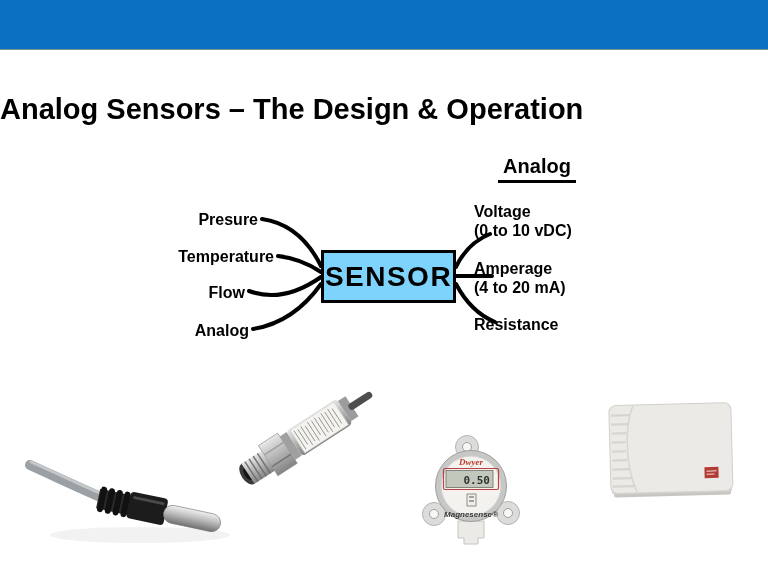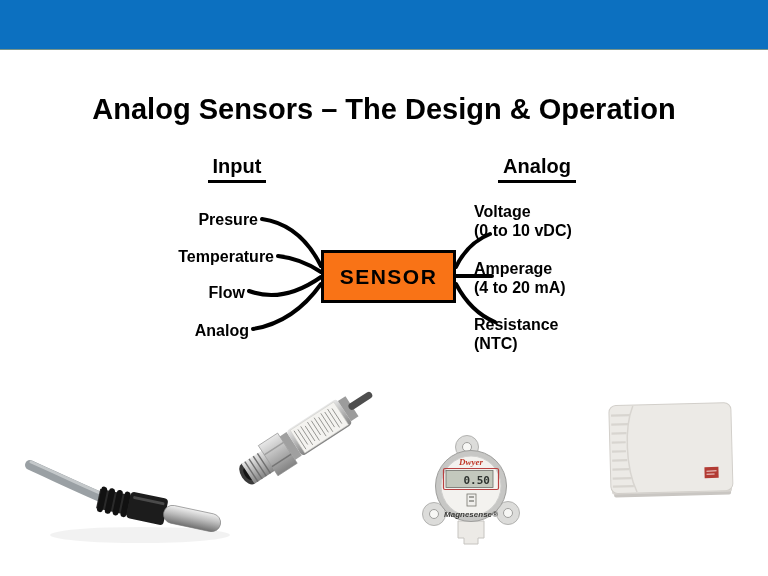--- a/index.html
+++ b/index.html
@@ -6,80 +6,76 @@
   .slide {
     position:relative; width:768px; height:576px; overflow:hidden;
     background:#ffffff; font-family:"Liberation Sans", sans-serif; color:#000;
   }
   .top-bar {
     position:absolute; left:0; top:0; width:768px; height:49px;
     background:#0c70c0; border-bottom:1px solid #77948b;
   }
   .title {
     position:absolute; left:0; top:93px; width:768px; margin:0;
-    text-align:center; font-size:29px; font-weight:bold; letter-spacing:0;
+    font-size:29px; font-weight:bold; letter-spacing:0;
   }
   .heading { position:absolute; font-size:20px; font-weight:bold; text-align:center; }
   .heading span { display:inline-block; border-bottom:3px solid #000; padding:0 5px 2px; }
   .input-heading  { left:196px; top:155px; width:82px; }
   .output-heading { left:496px; top:155px; width:82px; }
 
   .in-label { position:absolute; font-size:16px; font-weight:bold; white-space:nowrap; }
   .in-presure     { right:510px; top:211px; }
   .in-temperature { right:494px; top:248px; }
   .in-flow        { right:523px; top:284px;padding-left:19px; }
   .in-level       { right:519px; top:322px; }
 
   .out-label { position:absolute; left:474px; width:131px; text-align:left;
                font-size:16px; font-weight:bold; line-height:19px; }
   .out-voltage    { top:202px; }
   .out-amperage   { top:259px; }
   .out-resistance { top:315px; }
 
   .sensor-box {
     position:absolute; left:321px; top:250px; width:129px; height:47px;
-    background:#f97316; border:3px solid #000;
+    background:#7dd3fc; border:3px solid #000;
     display:flex; align-items:center; justify-content:center;
-    font-size:21px; font-weight:bold; letter-spacing:1.5px; color:#000;
+    font-size:28px; font-weight:bold; letter-spacing:1.5px; color:#000;
   }
   svg.overlay { position:absolute; left:0; top:0; pointer-events:none; }
   .product { position:absolute; }
 </style>
 </head>
 <body>
 
 <div class="slide">
 
   <div class="top-bar"></div>
 
   <h1 class="title">Analog Sensors – The Design &amp; Operation</h1>
 
-  <div class="heading input-heading">
-    <span>Input</span>
-  </div>
   <div class="heading output-heading">
     <span>Analog</span>
   </div>
 
   <div class="in-label in-presure">Presure</div>
   <div class="in-label in-temperature">Temperature</div>
   <div class="in-label in-flow">Flow</div>
   <div class="in-label in-level">Analog</div>
 
   <div class="out-label out-voltage">
     <div>Voltage</div>
     <div>(0 to 10 vDC)</div>
   </div>
   <div class="out-label out-amperage">
     <div>Amperage</div>
     <div>(4 to 20 mA)</div>
   </div>
   <div class="out-label out-resistance">
     <div>Resistance</div>
-    <div>(NTC)</div>
   </div>
 
   <div class="sensor-box">
     <span>SENSOR</span>
   </div>
 
   <svg class="overlay" width="768" height="576" viewBox="0 0 768 576">
     <g fill="none" stroke="#000" stroke-width="4" stroke-linecap="round">
       <path d="M262,219 C290,223 308,240 321,266"></path>
       <path d="M278,256 C296,258 309,264 321,272"></path>

